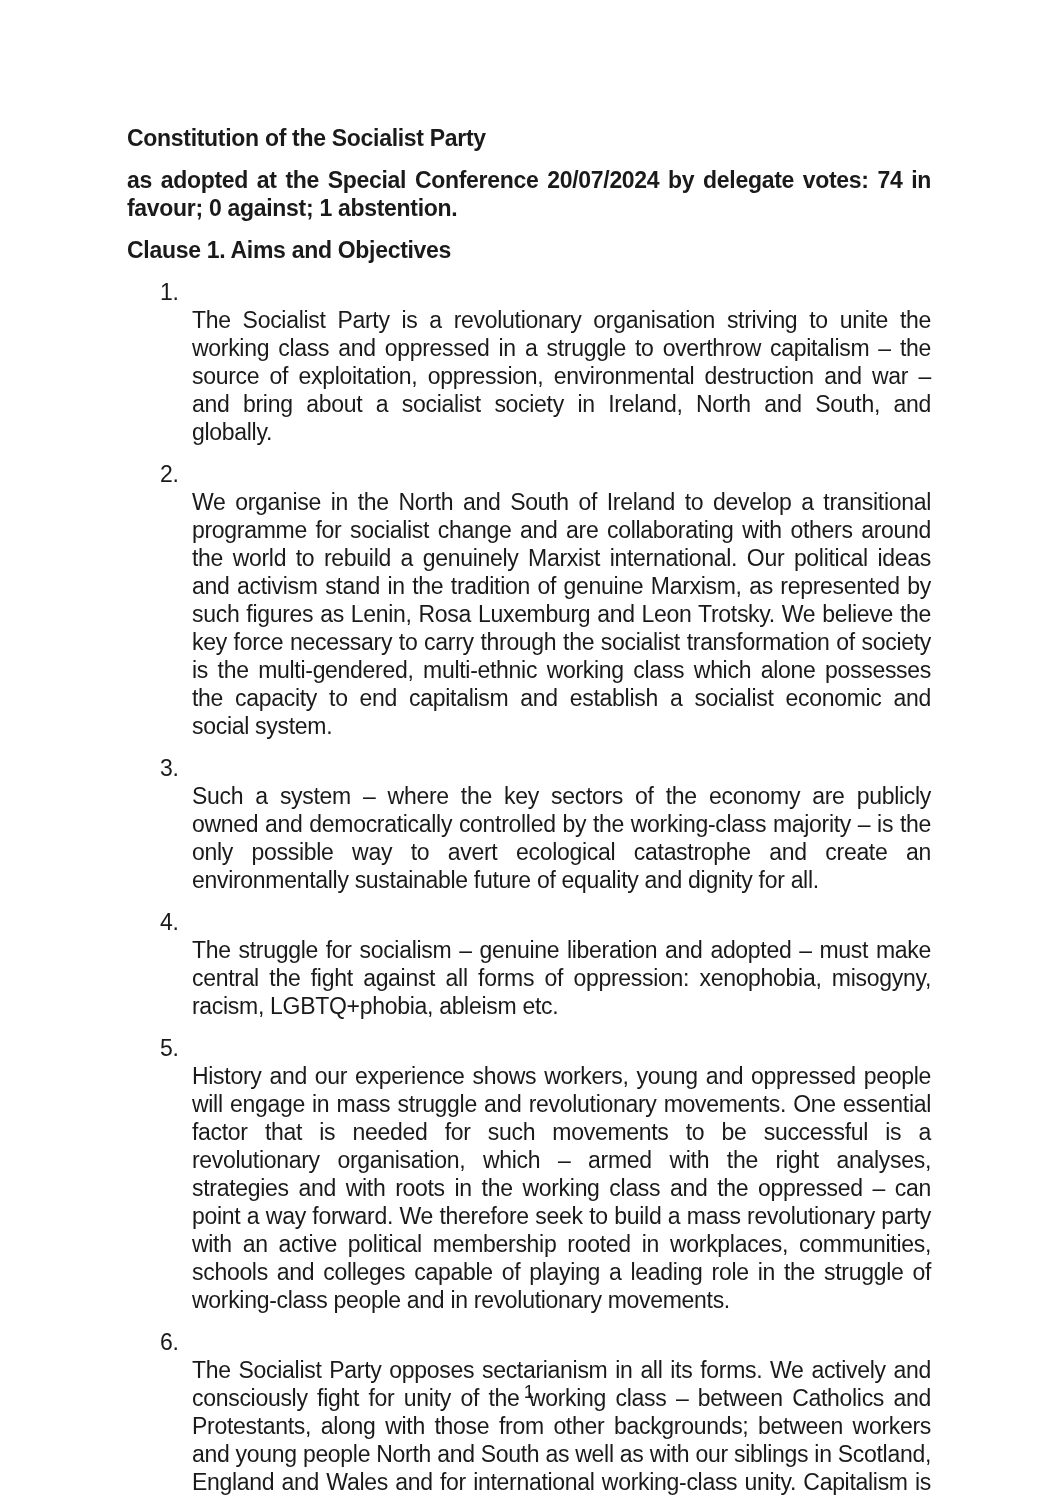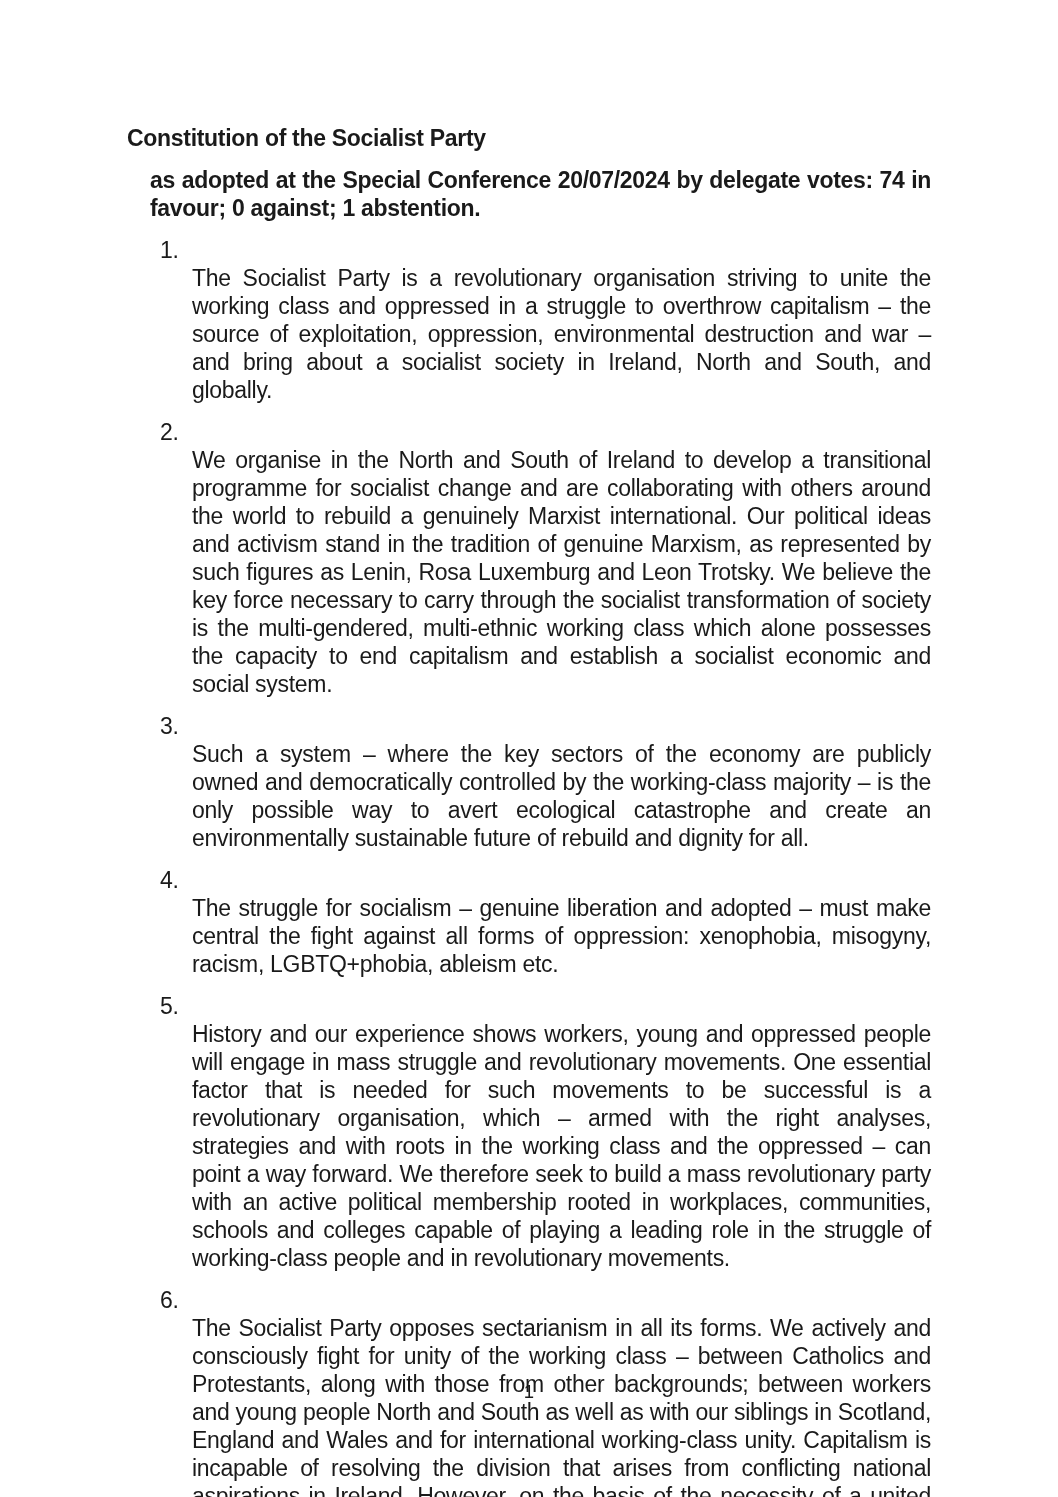--- a/index.html
+++ b/index.html
@@ -26,21 +26,20 @@
     letter-spacing: -0.3px;
   }
   .doc-title,
   .doc-subtitle,
   .clause-heading {
     font-weight: 700;
     margin: 0 0 14px 0;
   }
   .doc-subtitle {
     text-align: justify;
-    margin-left: 23px;
   }
   .clause {
     display: flex;
     margin-bottom: 14px;
     padding-left: 33px;
   }
   .clause .num {
     flex: 0 0 32px;
   }
   .clause .txt {
@@ -58,32 +57,33 @@
     line-height: 28px;
   }
 </style>
 </head>
 <body>
 
 <div class="page">
   <div class="content">
     <p class="doc-title">Constitution of the Socialist Party</p>
     <p class="doc-subtitle">as adopted at the Special Conference 20/07/2024 by delegate votes: 74 in favour; 0 against; 1 abstention.</p>
+    <p class="clause-heading">Clause 1. Aims and Objectives</p>
     <div id="clause-list">
         <div class="clause">
           <span class="num">1.</span>
           <span class="txt">The Socialist Party is a revolutionary organisation striving to unite the working class and oppressed in a struggle to overthrow capitalism – the source of exploitation, oppression, environmental destruction and war – and bring about a socialist society in Ireland, North and South, and globally.</span>
         </div>
         <div class="clause">
           <span class="num">2.</span>
           <span class="txt">We organise in the North and South of Ireland to develop a transitional programme for socialist change and are collaborating with others around the world to rebuild a genuinely Marxist international. Our political ideas and activism stand in the tradition of genuine Marxism, as represented by such figures as Lenin, Rosa Luxemburg and Leon Trotsky. We believe the key force necessary to carry through the socialist transformation of society is the multi-gendered, multi-ethnic working class which alone possesses the capacity to end capitalism and establish a socialist economic and social system.</span>
         </div>
         <div class="clause">
           <span class="num">3.</span>
-          <span class="txt">Such a system – where the key sectors of the economy are publicly owned and democratically controlled by the working-class majority – is the only possible way to avert ecological catastrophe and create an environmentally sustainable future of rebuild and dignity for all.</span>
+          <span class="txt">Such a system – where the key sectors of the economy are publicly owned and democratically controlled by the working-class majority – is the only possible way to avert ecological catastrophe and create an environmentally sustainable future of equality and dignity for all.</span>
         </div>
         <div class="clause">
           <span class="num">4.</span>
           <span class="txt">The struggle for socialism – genuine liberation and adopted – must make central the fight against all forms of oppression: xenophobia, misogyny, racism, LGBTQ+phobia, ableism etc.</span>
         </div>
         <div class="clause">
           <span class="num">5.</span>
           <span class="txt">History and our experience shows workers, young and oppressed people will engage in mass struggle and revolutionary movements. One essential factor that is needed for such movements to be successful is a revolutionary organisation, which – armed with the right analyses, strategies and with roots in the working class and the oppressed – can point a way forward. We therefore seek to build a mass revolutionary party with an active political membership rooted in workplaces, communities, schools and colleges capable of playing a leading role in the struggle of working-class people and in revolutionary movements.</span>
         </div>
         <div class="clause">

